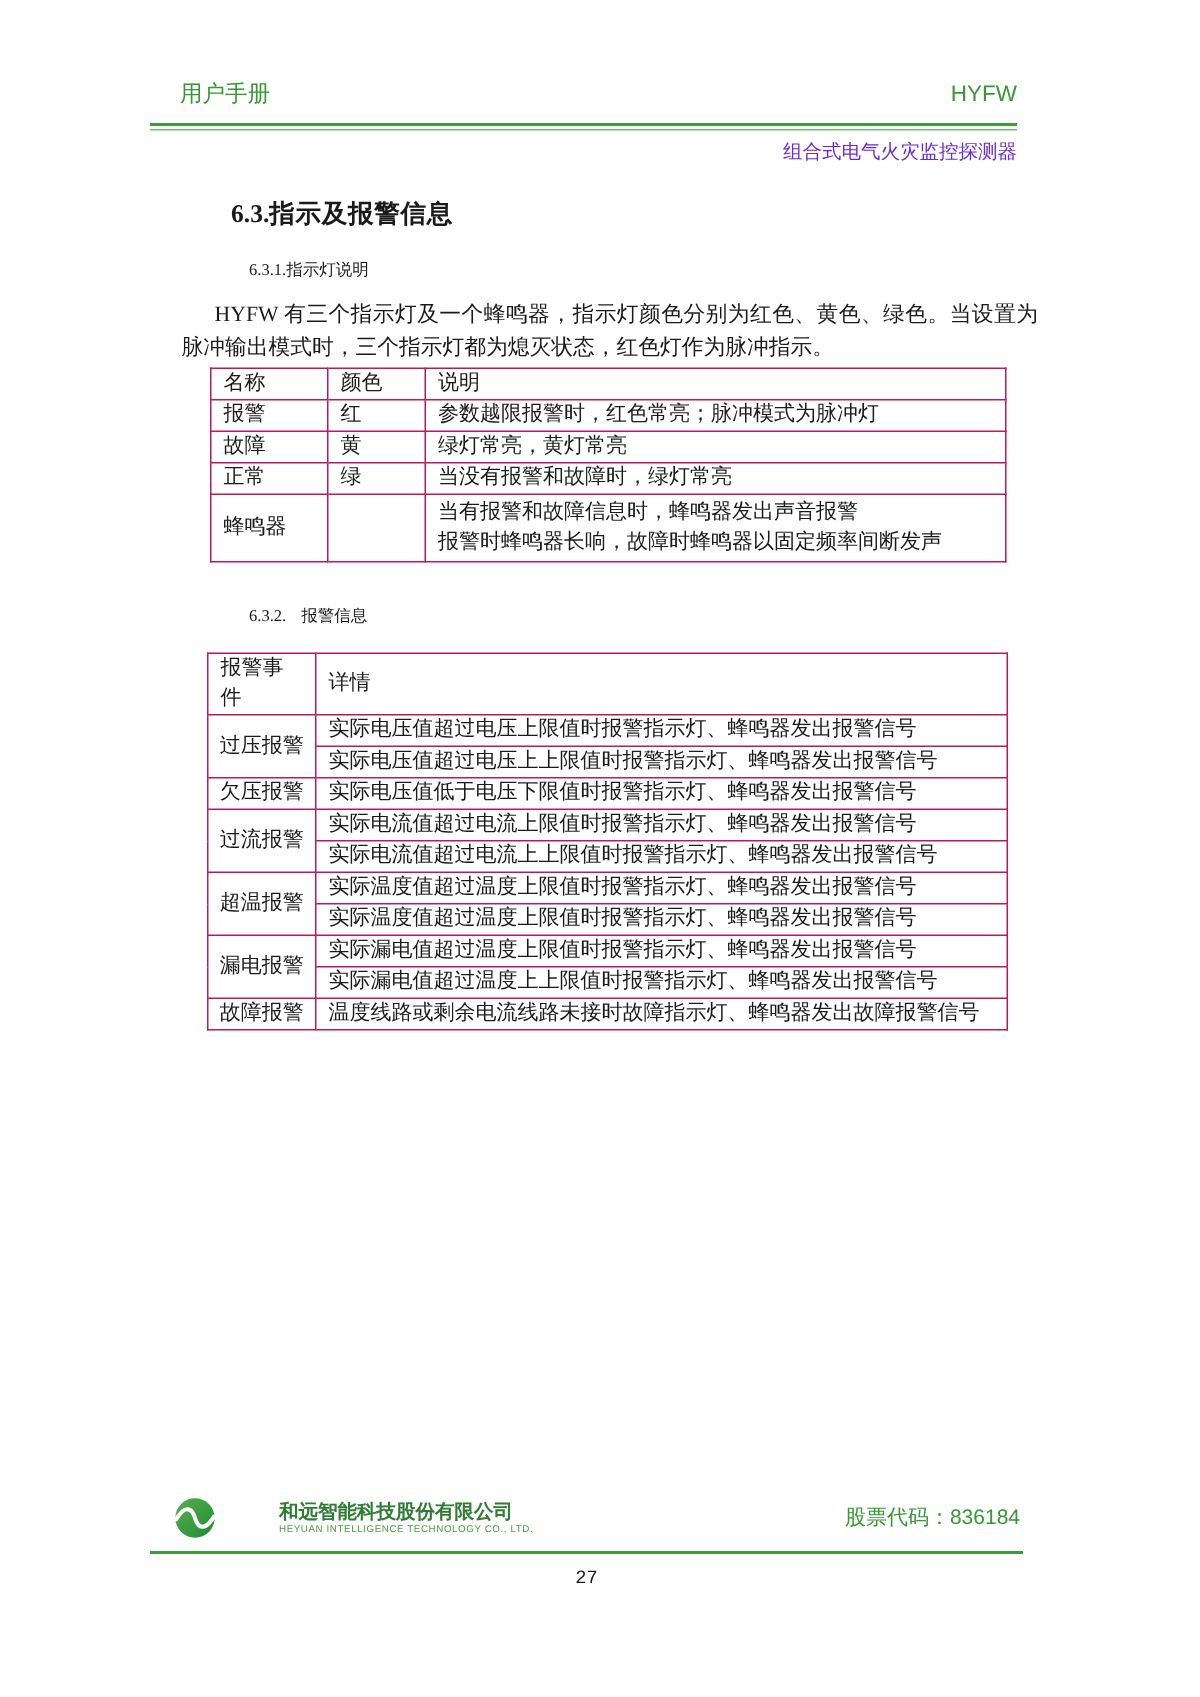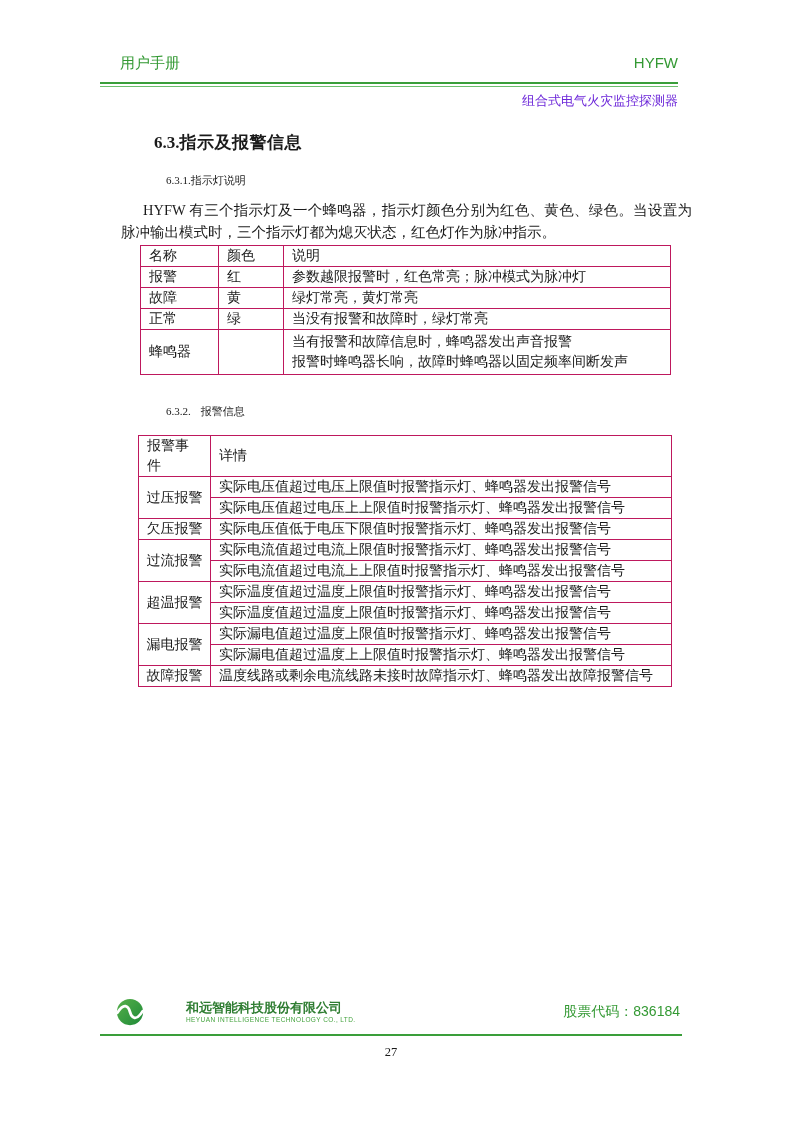--- a/index.html
+++ b/index.html
@@ -79,21 +79,21 @@
     font-size:6.5px; line-height:9px; color:#44a33e; letter-spacing:0.4px;
   }
   .stock-code {
     font-family:"Liberation Sans","DejaVu Sans",sans-serif;
     font-size:14px; color:#339933;
   }
   .footer-rule { margin-top:8px; border-top:2px solid #3a9e3a; }
   .page-number {
     margin-top:9px; text-align:center;
     font-size:12.5px; color:#1a1a1a;
-    font-family:Liberation Serif, serif;
+    font-family:Liberation Mono, monospace;
   }
 </style>
 </head>
 <body>
 
 <div class="page">
 
   <div class="header">
     <div class="header-top">
       <span class="left">用户手册</span>

